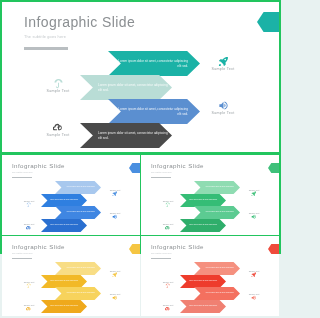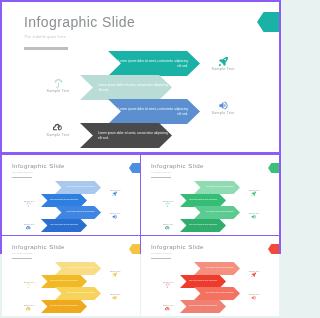--- a/index.html
+++ b/index.html
@@ -2,21 +2,21 @@
 <html><head>
 <meta charset="utf-8">
 <style>
   html,body{margin:0;padding:0;}
   body{
     width:281px;height:318px;
     background:#e8f2f1;
     font-family:"Liberation Sans", sans-serif;
     overflow:hidden;
   }
-  .page{position:relative;width:281px;height:254px;background:#8b5cf6;}
+  .page{position:relative;width:281px;height:254px;background:#22c55e;}
 
   
   .slide{position:absolute;background:#ffffff;overflow:hidden;}
   .hero{left:2px;top:2px;width:277px;height:150px;}
   .thumb{width:138px;height:80px;}
   .t1{left:2px;top:155px;}
   .t2{left:141px;top:155px;}
   .t3{left:2px;top:236px;}
   .t4{left:141px;top:236px;}
 

